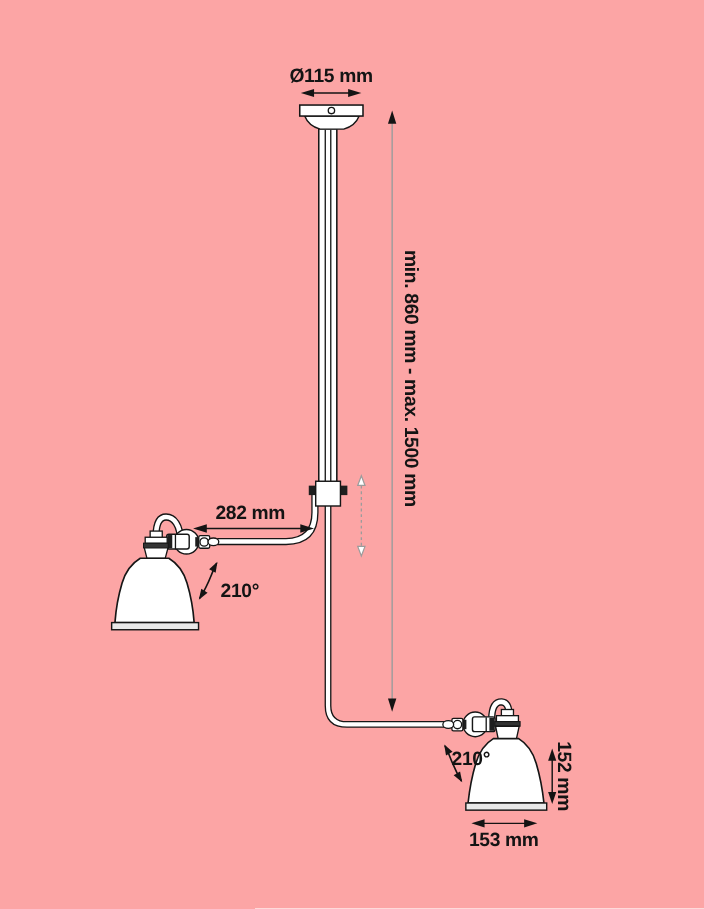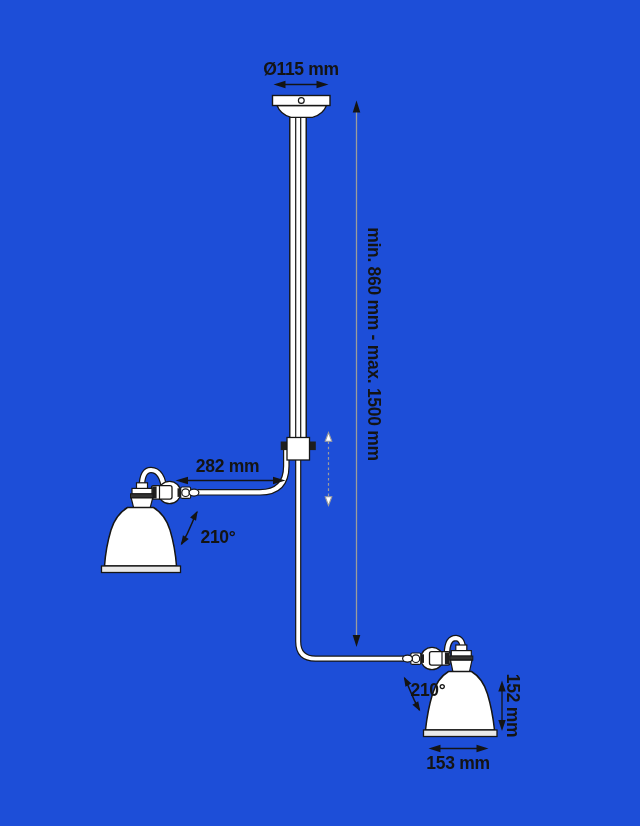--- a/index.html
+++ b/index.html
@@ -1,16 +1,16 @@
 <!DOCTYPE html>
 <html><head>
 <meta charset="utf-8">
 <style>
   html,body{margin:0;padding:0;background:#fff;}
-  .stage{position:relative;width:640px;height:826px;background:#1d4ed8;overflow:hidden;}
+  .stage{position:relative;width:640px;height:826px;background:#fca5a5;overflow:hidden;}
   svg{display:block;}
   text{font-family:"Liberation Sans","DejaVu Sans",sans-serif;font-weight:bold;fill:#141414;letter-spacing:-0.3px;}
   .dim-text{font-size:17.5px;}
 </style>
 </head>
 <body>
 
 <div class="stage">
 <svg width="640" height="826" viewBox="0 0 640 826">
   <defs>

